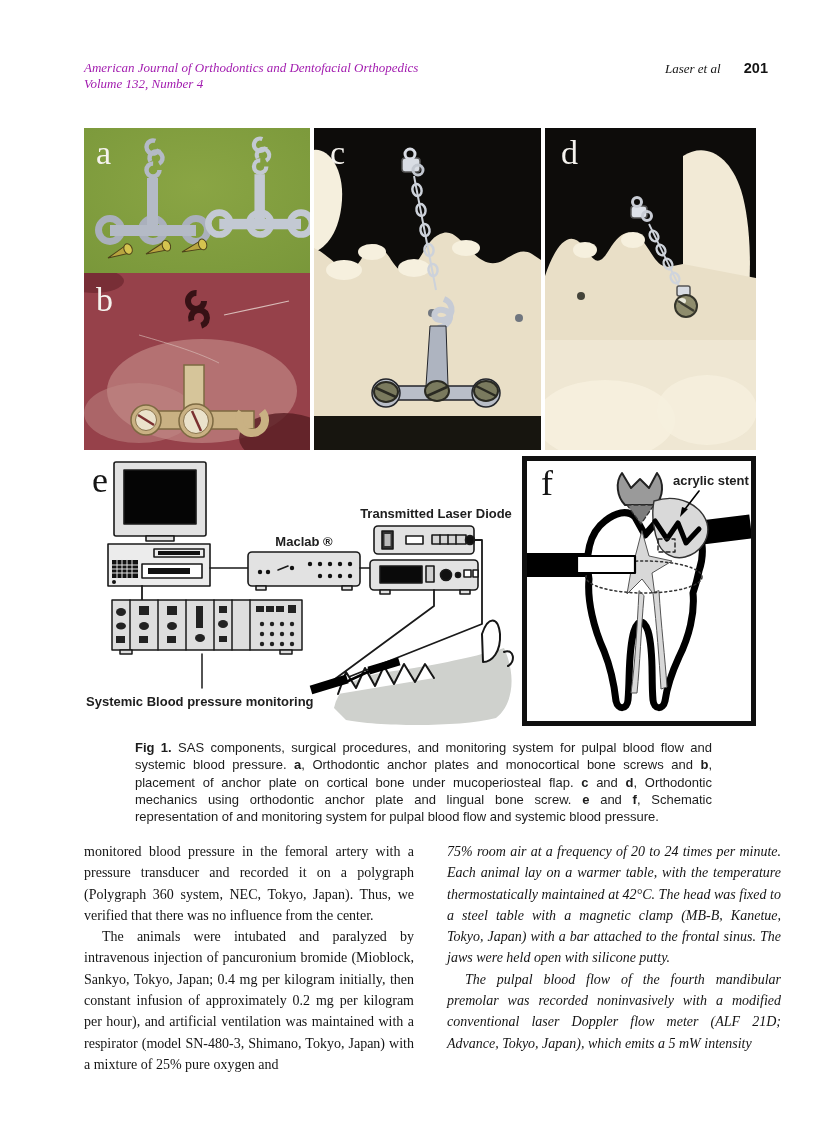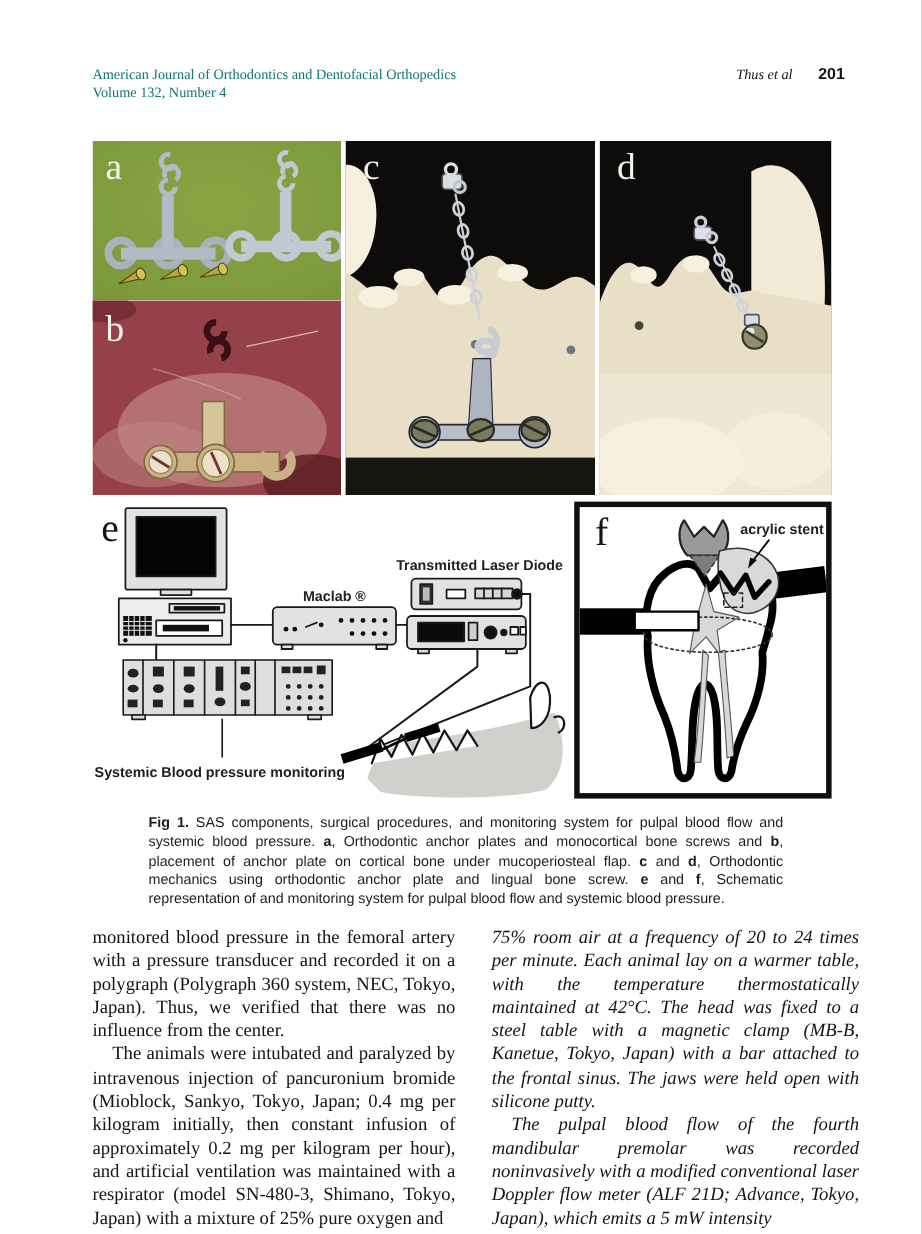--- a/index.html
+++ b/index.html
@@ -1,21 +1,21 @@
 <!DOCTYPE html>
 <html><head>
 <meta charset="utf-8">
 <style>
   html,body{margin:0;padding:0;background:#888;}
   .page{position:relative;width:838px;height:1122px;background:#ffffff;margin:0 auto;
         font-family:"Liberation Serif",serif;color:#141414;overflow:hidden;}
 
   
   .hdr{position:absolute;top:60px;left:84px;right:70px;display:flex;justify-content:space-between;}
-  .hdr-left{font-size:13px;line-height:16px;color:#0f766e;}
+  .hdr-left{font-style:italic;font-size:13px;line-height:16px;color:#a21caf;}
   .hdr-right{font-size:13px;white-space:nowrap;}
   .hdr-right .authors{font-style:italic;}
   .hdr-right .pageno{font-weight:bold;font-size:14.5px;font-family:"Liberation Sans",sans-serif;margin-left:20px;}
 
   
   .figure{position:absolute;left:84px;top:128px;width:672px;height:598px;}
   .panel{position:absolute;overflow:hidden;}
   .panel svg{display:block;width:100%;height:100%;}
   .p-a{left:0;top:0;width:226px;height:145px;}
   .p-b{left:0;top:145px;width:226px;height:177px;}
@@ -33,38 +33,38 @@
   svg text{font-family:"Liberation Sans",sans-serif;}
   .diag-label{font-size:13px;font-weight:bold;fill:#202020;}
 
   
   .caption{position:absolute;left:135px;top:739px;width:577px;
            font-family:Liberation Sans, sans-serif;font-size:13px;line-height:17.3px;
            text-align:justify;color:#1c1c1c;}
   .cap-b{font-weight:bold;}
 
   
-  .bodytext{position:absolute;top:841px;font-size:17px;line-height:21.3px;text-align:justify;}
+  .bodytext{position:absolute;top:841px;font-size:14px;line-height:21.3px;text-align:justify;}
   .col-left{left:84px;width:330px;}
   .col-right{left:447px;width:334px;font-style:italic;}
   .para{margin:0;}
   .para.indent{text-indent:18px;}
 </style>
 </head>
 <body>
 
 <div class="page" style="--panel-a-bg: #8aa544; --panel-a-bg2: #79973a; --panel-b-bg: #96414a; --panel-b-light: #bd8280; --photo-black: #0d0c0a; --bone-cream: #e9dfc7; --bone-light: #f6f0de; --metal: #c3c9d3; --metal-dark: #3b3e45; --brass: #c9b183; --screw-gold: #b8a53f; --device-gray: #e2e2e2; --jaw-gray: #cfd1cd;">
 
   <div class="hdr">
     <div class="hdr-left">
       <div>American Journal of Orthodontics and Dentofacial Orthopedics</div>
       <div>Volume 132, Number 4</div>
     </div>
     <div class="hdr-right">
-      <span class="authors">Thus et al</span>
+      <span class="authors">Laser et al</span>
       <span class="pageno">201</span>
     </div>
   </div>
 
   <div class="figure">
 
     <div class="panel p-a">
       <svg viewBox="0 0 226 145">
         <defs>
           <radialGradient id="grass" cx="50%" cy="40%" r="80%">

